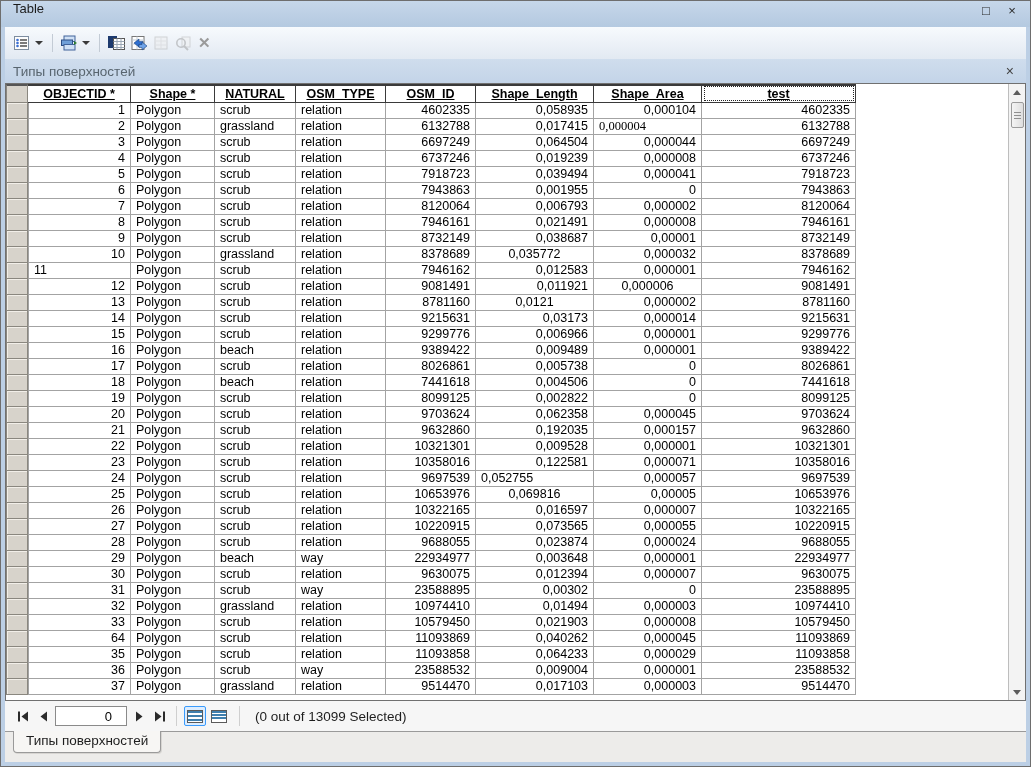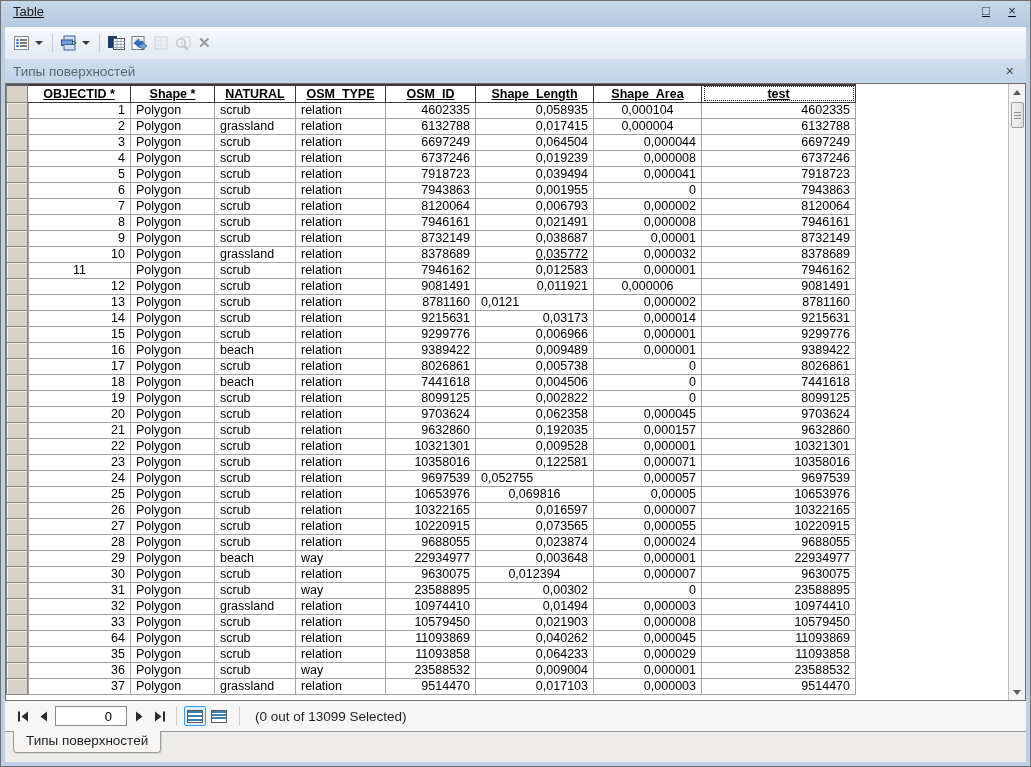--- a/index.html
+++ b/index.html
@@ -11,23 +11,22 @@
     border:1px solid #6e6e6e;
     background:#bccfe5;
     display:flex; flex-direction:column;
     overflow:hidden;
   }
 
   
   .titlebar{
     height:26px; flex:0 0 26px;
     background:linear-gradient(#c6d7ea,#b4c9e0);
-    display:flex; align-items:flex-end;
+    display:flex; align-items:flex-start;
     padding:0 8px 8px 12px;
-    text-decoration:underline;
   }
   .titlebar .title{ font-size:13px; color:#1c1c1c; flex:1; }
   .winbtn{
     width:20px; height:18px; margin-left:6px;
     display:flex; align-items:center; justify-content:center;
     font-size:13px; color:#2a2a2a; cursor:default;
   }
 
   .main{
     flex:1; margin:0 4px 4px;
@@ -269,32 +268,32 @@
           </div>
         <div id="rows">
             <div class="trow">
               <div class="rsel"></div>
               <div class="tcell" style="width: 103px; flex: 0 0 103px; text-align: right;">1</div>
               <div class="tcell" style="width: 84px; flex: 0 0 84px; text-align: left;">Polygon</div>
               <div class="tcell" style="width: 81px; flex: 0 0 81px; text-align: left;">scrub</div>
               <div class="tcell" style="width: 90px; flex: 0 0 90px; text-align: left;">relation</div>
               <div class="tcell" style="width: 90px; flex: 0 0 90px; text-align: right;">4602335</div>
               <div class="tcell" style="width: 118px; flex: 0 0 118px; text-align: right;">0,058935</div>
-              <div class="tcell" style="width: 108px; flex: 0 0 108px; text-align: center;">0,000104</div>
+              <div class="tcell" style="width: 108px; flex: 0 0 108px; text-align: right;">0,000104</div>
               <div class="tcell" style="width: 154px; flex: 0 0 154px; text-align: right;">4602335</div>
             </div>
             <div class="trow">
               <div class="rsel"></div>
               <div class="tcell" style="width: 103px; flex: 0 0 103px; text-align: right;">2</div>
               <div class="tcell" style="width: 84px; flex: 0 0 84px; text-align: left;">Polygon</div>
               <div class="tcell" style="width: 81px; flex: 0 0 81px; text-align: left;">grassland</div>
               <div class="tcell" style="width: 90px; flex: 0 0 90px; text-align: left;">relation</div>
               <div class="tcell" style="width: 90px; flex: 0 0 90px; text-align: right;">6132788</div>
               <div class="tcell" style="width: 118px; flex: 0 0 118px; text-align: right;">0,017415</div>
-              <div class="tcell" style="width: 108px; flex: 0 0 108px; text-align: center;">0,000004</div>
+              <div class="tcell" style="width: 108px; flex: 0 0 108px; text-align: left; font-family: Liberation Serif, serif;">0,000004</div>
               <div class="tcell" style="width: 154px; flex: 0 0 154px; text-align: right;">6132788</div>
             </div>
             <div class="trow">
               <div class="rsel"></div>
               <div class="tcell" style="width: 103px; flex: 0 0 103px; text-align: right;">3</div>
               <div class="tcell" style="width: 84px; flex: 0 0 84px; text-align: left;">Polygon</div>
               <div class="tcell" style="width: 81px; flex: 0 0 81px; text-align: left;">scrub</div>
               <div class="tcell" style="width: 90px; flex: 0 0 90px; text-align: left;">relation</div>
               <div class="tcell" style="width: 90px; flex: 0 0 90px; text-align: right;">6697249</div>
               <div class="tcell" style="width: 118px; flex: 0 0 118px; text-align: right;">0,064504</div>
@@ -367,27 +366,27 @@
               <div class="tcell" style="width: 108px; flex: 0 0 108px; text-align: right;">0,00001</div>
               <div class="tcell" style="width: 154px; flex: 0 0 154px; text-align: right;">8732149</div>
             </div>
             <div class="trow">
               <div class="rsel"></div>
               <div class="tcell" style="width: 103px; flex: 0 0 103px; text-align: right;">10</div>
               <div class="tcell" style="width: 84px; flex: 0 0 84px; text-align: left;">Polygon</div>
               <div class="tcell" style="width: 81px; flex: 0 0 81px; text-align: left;">grassland</div>
               <div class="tcell" style="width: 90px; flex: 0 0 90px; text-align: left;">relation</div>
               <div class="tcell" style="width: 90px; flex: 0 0 90px; text-align: right;">8378689</div>
-              <div class="tcell" style="width: 118px; flex: 0 0 118px; text-align: right; text-decoration: underline;">0,035772</div>
+              <div class="tcell" style="width: 118px; flex: 0 0 118px; text-align: center;">0,035772</div>
               <div class="tcell" style="width: 108px; flex: 0 0 108px; text-align: right;">0,000032</div>
               <div class="tcell" style="width: 154px; flex: 0 0 154px; text-align: right;">8378689</div>
             </div>
             <div class="trow">
               <div class="rsel"></div>
-              <div class="tcell" style="width: 103px; flex: 0 0 103px; text-align: center;">11</div>
+              <div class="tcell" style="width: 103px; flex: 0 0 103px; text-align: left;">11</div>
               <div class="tcell" style="width: 84px; flex: 0 0 84px; text-align: left;">Polygon</div>
               <div class="tcell" style="width: 81px; flex: 0 0 81px; text-align: left;">scrub</div>
               <div class="tcell" style="width: 90px; flex: 0 0 90px; text-align: left;">relation</div>
               <div class="tcell" style="width: 90px; flex: 0 0 90px; text-align: right;">7946162</div>
               <div class="tcell" style="width: 118px; flex: 0 0 118px; text-align: right;">0,012583</div>
               <div class="tcell" style="width: 108px; flex: 0 0 108px; text-align: right;">0,000001</div>
               <div class="tcell" style="width: 154px; flex: 0 0 154px; text-align: right;">7946162</div>
             </div>
             <div class="trow">
               <div class="rsel"></div>
@@ -400,21 +399,21 @@
               <div class="tcell" style="width: 108px; flex: 0 0 108px; text-align: center;">0,000006</div>
               <div class="tcell" style="width: 154px; flex: 0 0 154px; text-align: right;">9081491</div>
             </div>
             <div class="trow">
               <div class="rsel"></div>
               <div class="tcell" style="width: 103px; flex: 0 0 103px; text-align: right;">13</div>
               <div class="tcell" style="width: 84px; flex: 0 0 84px; text-align: left;">Polygon</div>
               <div class="tcell" style="width: 81px; flex: 0 0 81px; text-align: left;">scrub</div>
               <div class="tcell" style="width: 90px; flex: 0 0 90px; text-align: left;">relation</div>
               <div class="tcell" style="width: 90px; flex: 0 0 90px; text-align: right;">8781160</div>
-              <div class="tcell" style="width: 118px; flex: 0 0 118px; text-align: left;">0,0121</div>
+              <div class="tcell" style="width: 118px; flex: 0 0 118px; text-align: center;">0,0121</div>
               <div class="tcell" style="width: 108px; flex: 0 0 108px; text-align: right;">0,000002</div>
               <div class="tcell" style="width: 154px; flex: 0 0 154px; text-align: right;">8781160</div>
             </div>
             <div class="trow">
               <div class="rsel"></div>
               <div class="tcell" style="width: 103px; flex: 0 0 103px; text-align: right;">14</div>
               <div class="tcell" style="width: 84px; flex: 0 0 84px; text-align: left;">Polygon</div>
               <div class="tcell" style="width: 81px; flex: 0 0 81px; text-align: left;">scrub</div>
               <div class="tcell" style="width: 90px; flex: 0 0 90px; text-align: left;">relation</div>
               <div class="tcell" style="width: 90px; flex: 0 0 90px; text-align: right;">9215631</div>
@@ -587,21 +586,21 @@
               <div class="tcell" style="width: 108px; flex: 0 0 108px; text-align: right;">0,000001</div>
               <div class="tcell" style="width: 154px; flex: 0 0 154px; text-align: right;">22934977</div>
             </div>
             <div class="trow">
               <div class="rsel"></div>
               <div class="tcell" style="width: 103px; flex: 0 0 103px; text-align: right;">30</div>
               <div class="tcell" style="width: 84px; flex: 0 0 84px; text-align: left;">Polygon</div>
               <div class="tcell" style="width: 81px; flex: 0 0 81px; text-align: left;">scrub</div>
               <div class="tcell" style="width: 90px; flex: 0 0 90px; text-align: left;">relation</div>
               <div class="tcell" style="width: 90px; flex: 0 0 90px; text-align: right;">9630075</div>
-              <div class="tcell" style="width: 118px; flex: 0 0 118px; text-align: center;">0,012394</div>
+              <div class="tcell" style="width: 118px; flex: 0 0 118px; text-align: right;">0,012394</div>
               <div class="tcell" style="width: 108px; flex: 0 0 108px; text-align: right;">0,000007</div>
               <div class="tcell" style="width: 154px; flex: 0 0 154px; text-align: right;">9630075</div>
             </div>
             <div class="trow">
               <div class="rsel"></div>
               <div class="tcell" style="width: 103px; flex: 0 0 103px; text-align: right;">31</div>
               <div class="tcell" style="width: 84px; flex: 0 0 84px; text-align: left;">Polygon</div>
               <div class="tcell" style="width: 81px; flex: 0 0 81px; text-align: left;">scrub</div>
               <div class="tcell" style="width: 90px; flex: 0 0 90px; text-align: left;">way</div>
               <div class="tcell" style="width: 90px; flex: 0 0 90px; text-align: right;">23588895</div>

